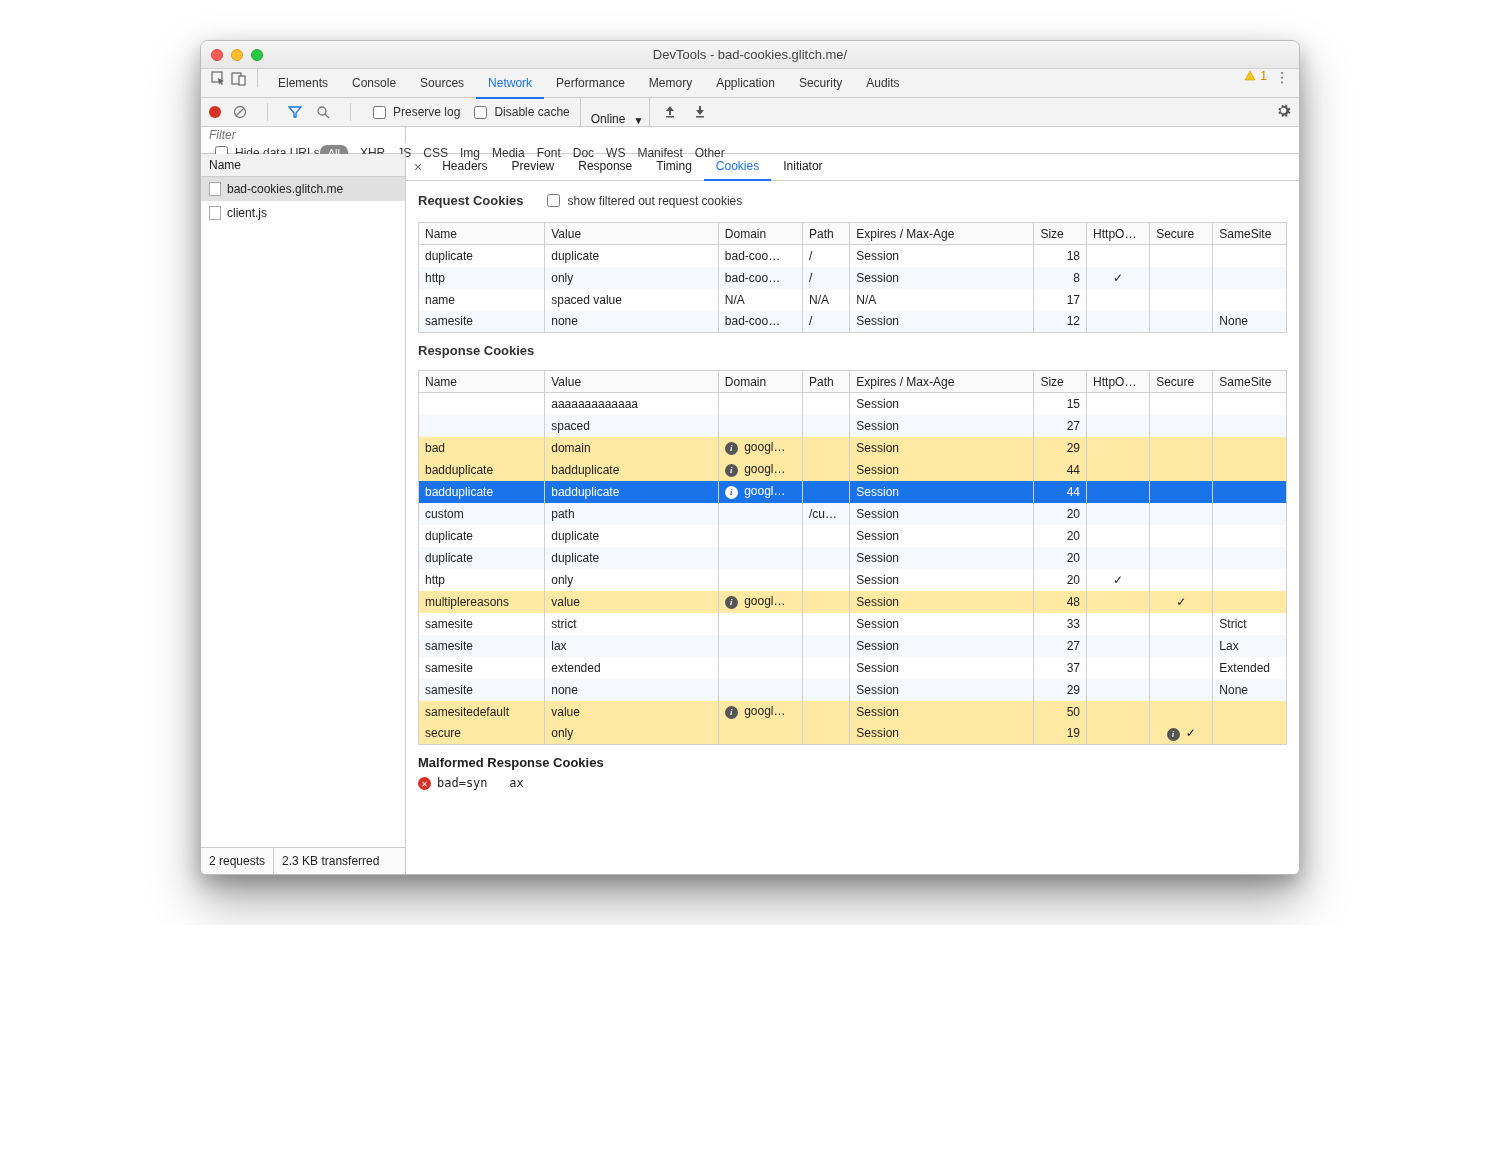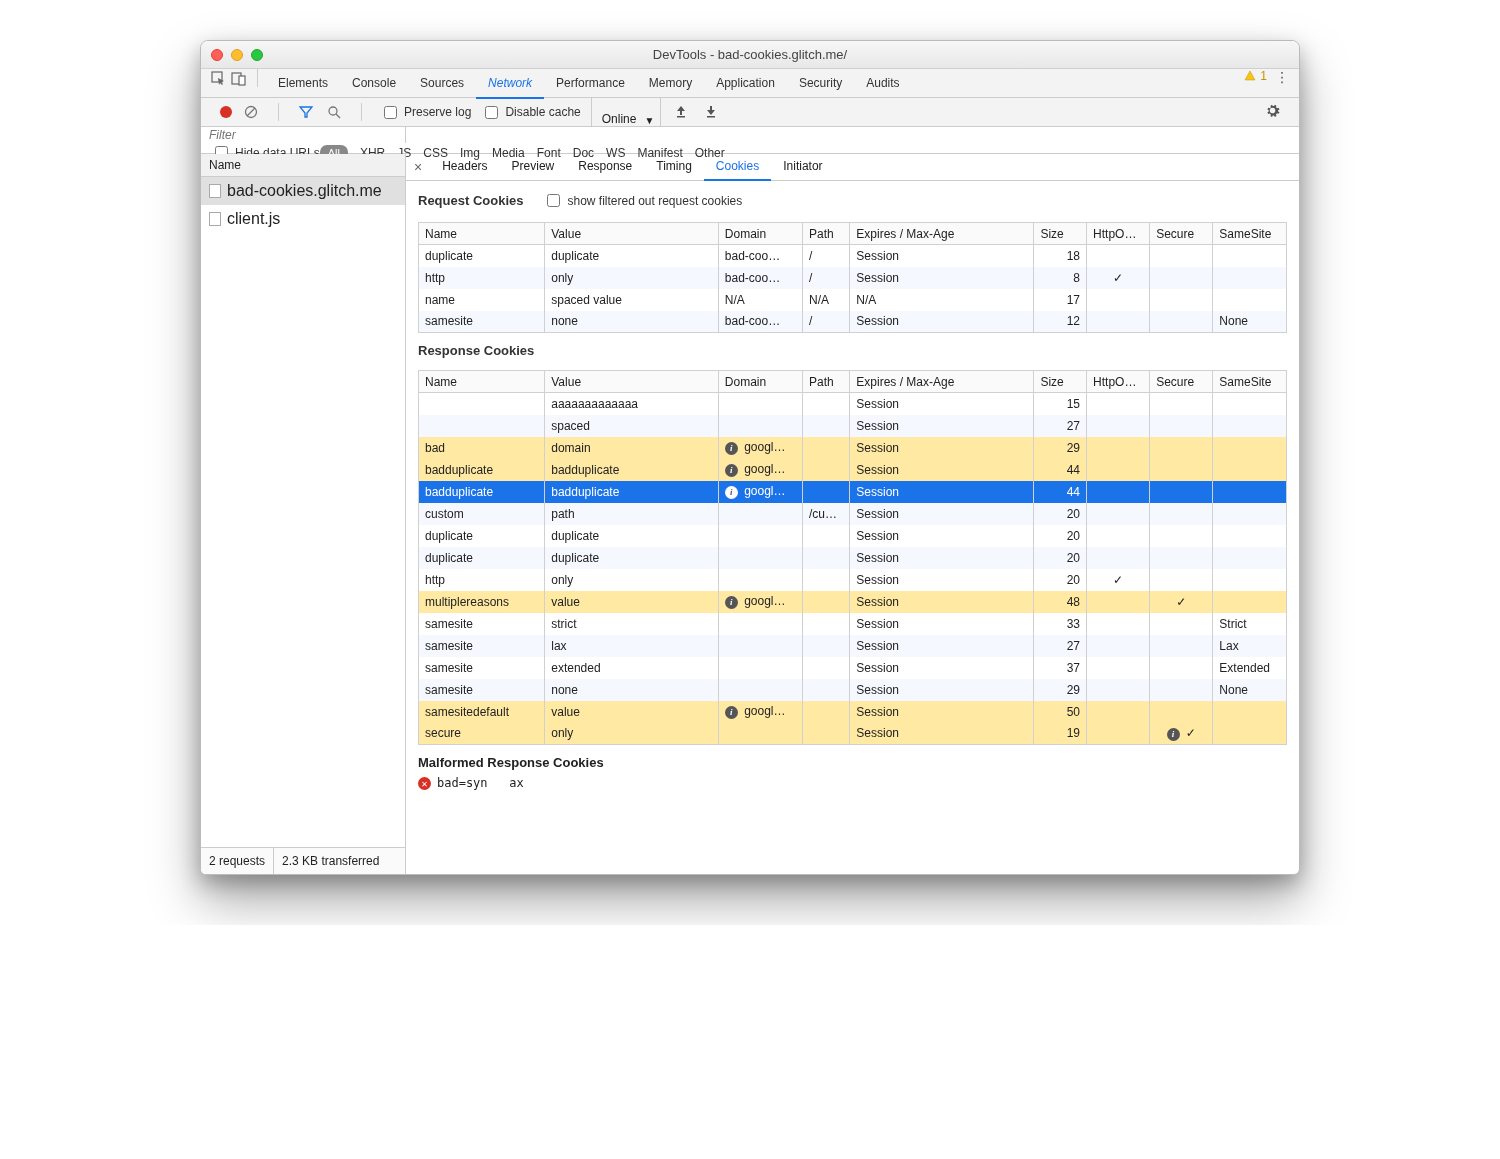--- a/index.html
+++ b/index.html
@@ -60,28 +60,28 @@
     padding: 0 8px;
     font-size: 12px;
   }
   .inspect-btn, .device-btn {
     width: 20px; height: 20px; display:flex; align-items:center; justify-content:center;
     color: #666;
   }
   .sep-v { width:1px; height:18px; background:#ccc; margin:0 8px;}
   .tabs { display:flex; gap: 0;}
   .tab { padding: 0 12px; line-height:28px; cursor:pointer; color:#333; }
-  .tab.active { color: var(--tab-active); border-bottom: 2px solid var(--tab-active); font-style: italic; }
+  .tab.active { color: var(--tab-active); border-bottom: 2px solid var(--tab-active); }
   .grow { flex:1; }
   .warn-count { color:#c79100; display:flex; align-items:center; gap:4px; margin-right:6px;}
   .kebab { width:18px; text-align:center; color:#555; font-size:14px;}
   
   .net-toolbar {
     display:flex; align-items:center; height:29px; background:var(--bg-gray);
-    border-bottom:1px solid var(--border-gray); padding:0 19px; gap:10px;
+    border-bottom:1px solid var(--border-gray); padding:0 8px; gap:10px;
   }
   .rec { width:12px; height:12px; border-radius:50%; background:#d93025; }
   .icon-btn { width:18px; height:18px; display:flex; align-items:center; justify-content:center; color:#555;}
   .icon-btn.active { color: var(--tab-active); }
   .chk { display:flex; align-items:center; gap:4px; color:#333;}
   input[type=checkbox]{ width:13px; height:13px; }
   .dropdown { display:flex; align-items:flex-end; gap:8px; padding:0 6px 0 10px; border-left:1px solid #ccc; border-right:1px solid #ccc; height:100%;}
   .dropdown .caret { font-size:10px;}
   .arrow-btn { font-size:12px; color:#555; padding:0 4px;}
   .gear { margin-left:auto; font-size:14px; color:#555;}
@@ -102,21 +102,21 @@
   
   .main { display:flex; height: 720px; }
   .sidebar {
     width:205px; border-right:1px solid var(--border-gray);
     display:flex; flex-direction:column; background:#fff;
   }
   .side-header {
     background:var(--header-gray); border-bottom:1px solid var(--border-gray);
     padding:4px 8px; font-size:12px;
   }
-  .side-item { padding:5px 8px; display:flex; align-items:center; gap:6px; font-size:16px;}
+  .side-item { padding:5px 8px; display:flex; align-items:center; gap:6px; font-size:12px;}
   .side-item.sel { background:#e0e0e0;}
   .doc-icon { width:12px; height:14px; border:1px solid #aaa; display:inline-block; position:relative; background:#fff;}
   .status-bar {
     margin-top:auto; border-top:1px solid var(--border-gray); background:#fafafa;
     display:flex; font-size:12px;
   }
   .status-bar span { padding:6px 8px; border-right:1px solid var(--border-gray); white-space:nowrap;}
   
   .content { flex:1; display:flex; flex-direction:column; overflow:auto;}
   .content-tabs {

